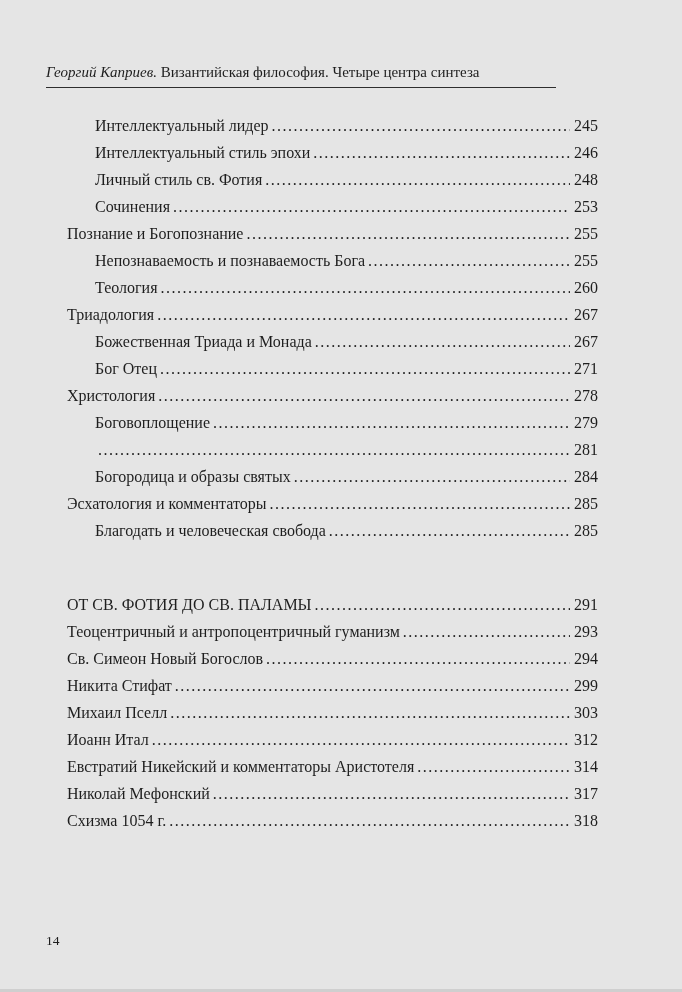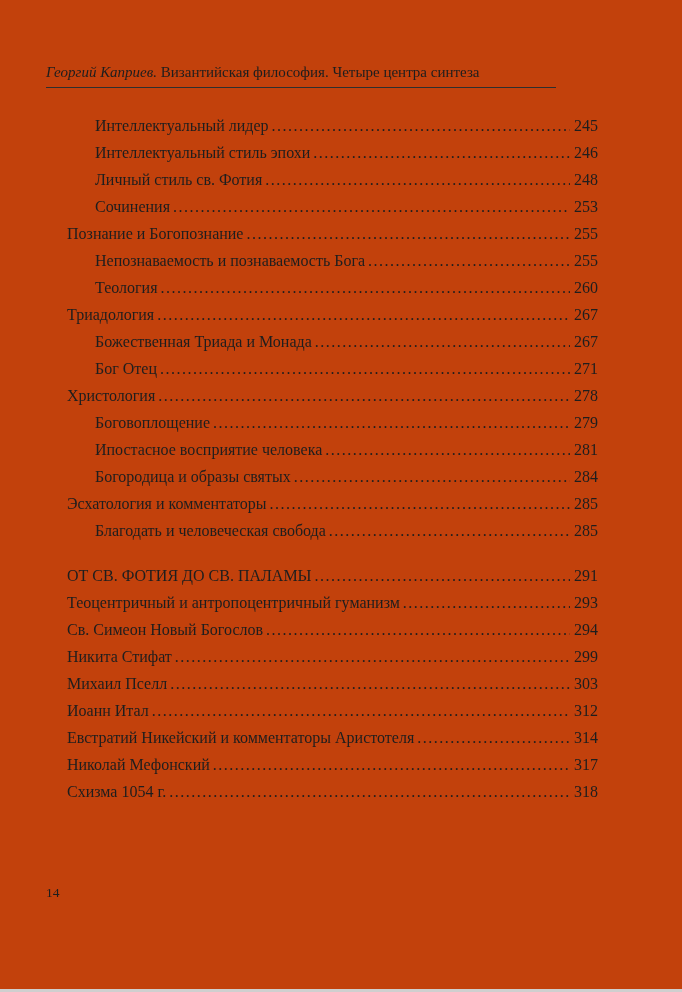--- a/index.html
+++ b/index.html
@@ -41,21 +41,21 @@
     width: 531px;
     font-size: 16px;
   }
   .toc-row {
     display: flex;
     align-items: baseline;
     height: 27px;
     line-height: 27px;
   }
   .toc-row.lvl2 { padding-left: 28px; }
-  .toc-row.section-start { margin-top: 18px; }
+  .toc-row.section-start { margin-top: 47px; }
   .toc-title {
     white-space: nowrap;
     flex: 0 0 auto;
   }
   .toc-dots {
     flex: 1 1 auto;
     overflow: hidden;
     white-space: nowrap;
     margin-left: 3px;
     min-width: 0;
@@ -68,38 +68,38 @@
     flex: 0 0 auto;
     white-space: nowrap;
     padding-left: 4px;
     text-align: right;
   }
 
   
   .folio {
     position: absolute;
     left: 46px;
-    top: 885px;
+    top: 933px;
     font-size: 13.5px;
   }
 
   
   .bottom-edge {
     position: absolute;
     left: 0;
     bottom: 0;
     width: 100%;
     height: 3px;
     background: #cfcfcf;
   }
 </style>
 </head>
 <body>
 
-<div class="page" style="background: #c2410c; color: rgb(30, 30, 30);">
+<div class="page" style="background: #e5e5e5; color: rgb(30, 30, 30);">
 
   <div class="running-header" style="border-bottom-color: rgb(46, 46, 46);">
     <span class="author">Георгий Каприев.</span>
     <span class="book-title">Византийская философия. Четыре центра синтеза</span>
   </div>
 
   <div class="toc">
       <div class="toc-row lvl2">
     <span class="toc-title">Интеллектуальный лидер</span>
     <span class="toc-dots"></span>
@@ -154,21 +154,20 @@
     <span class="toc-title">Христология</span>
     <span class="toc-dots"></span>
     <span class="toc-page">278</span>
   </div>
       <div class="toc-row lvl2">
     <span class="toc-title">Боговоплощение</span>
     <span class="toc-dots"></span>
     <span class="toc-page">279</span>
   </div>
       <div class="toc-row lvl2">
-    <span class="toc-title">Ипостасное восприятие человека</span>
     <span class="toc-dots"></span>
     <span class="toc-page">281</span>
   </div>
       <div class="toc-row lvl2">
     <span class="toc-title">Богородица и образы святых</span>
     <span class="toc-dots"></span>
     <span class="toc-page">284</span>
   </div>
       <div class="toc-row lvl1">
     <span class="toc-title">Эсхатология и комментаторы</span>

